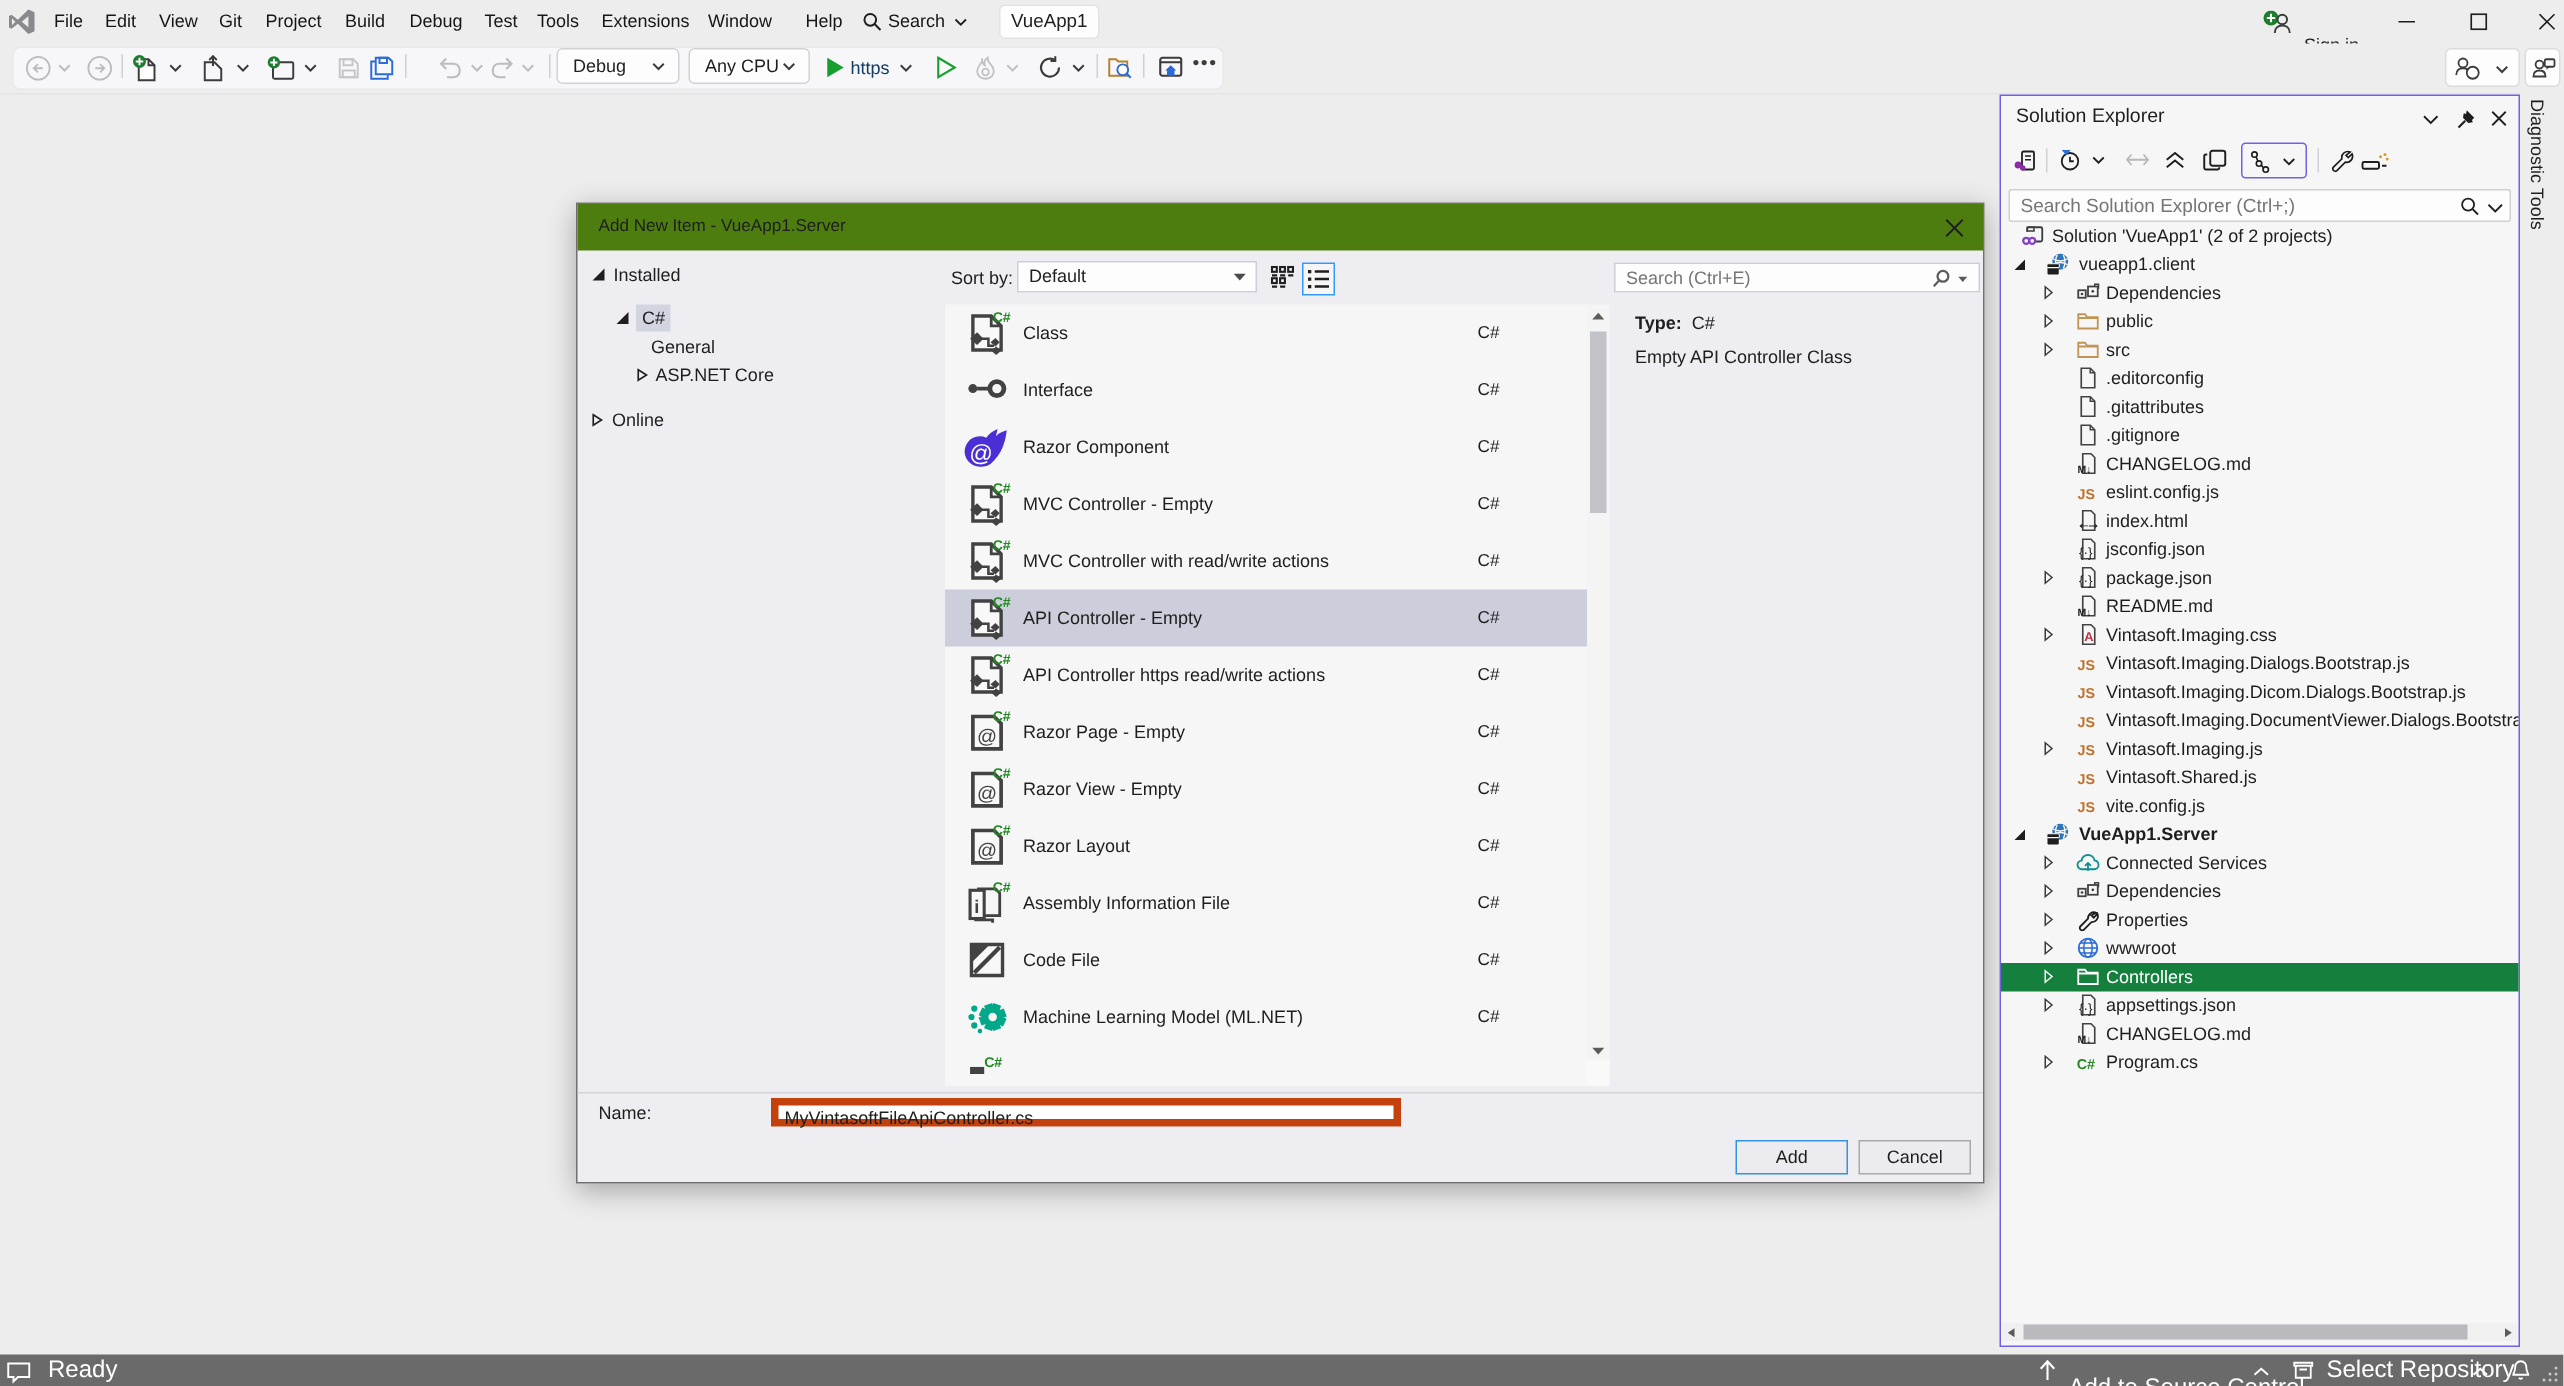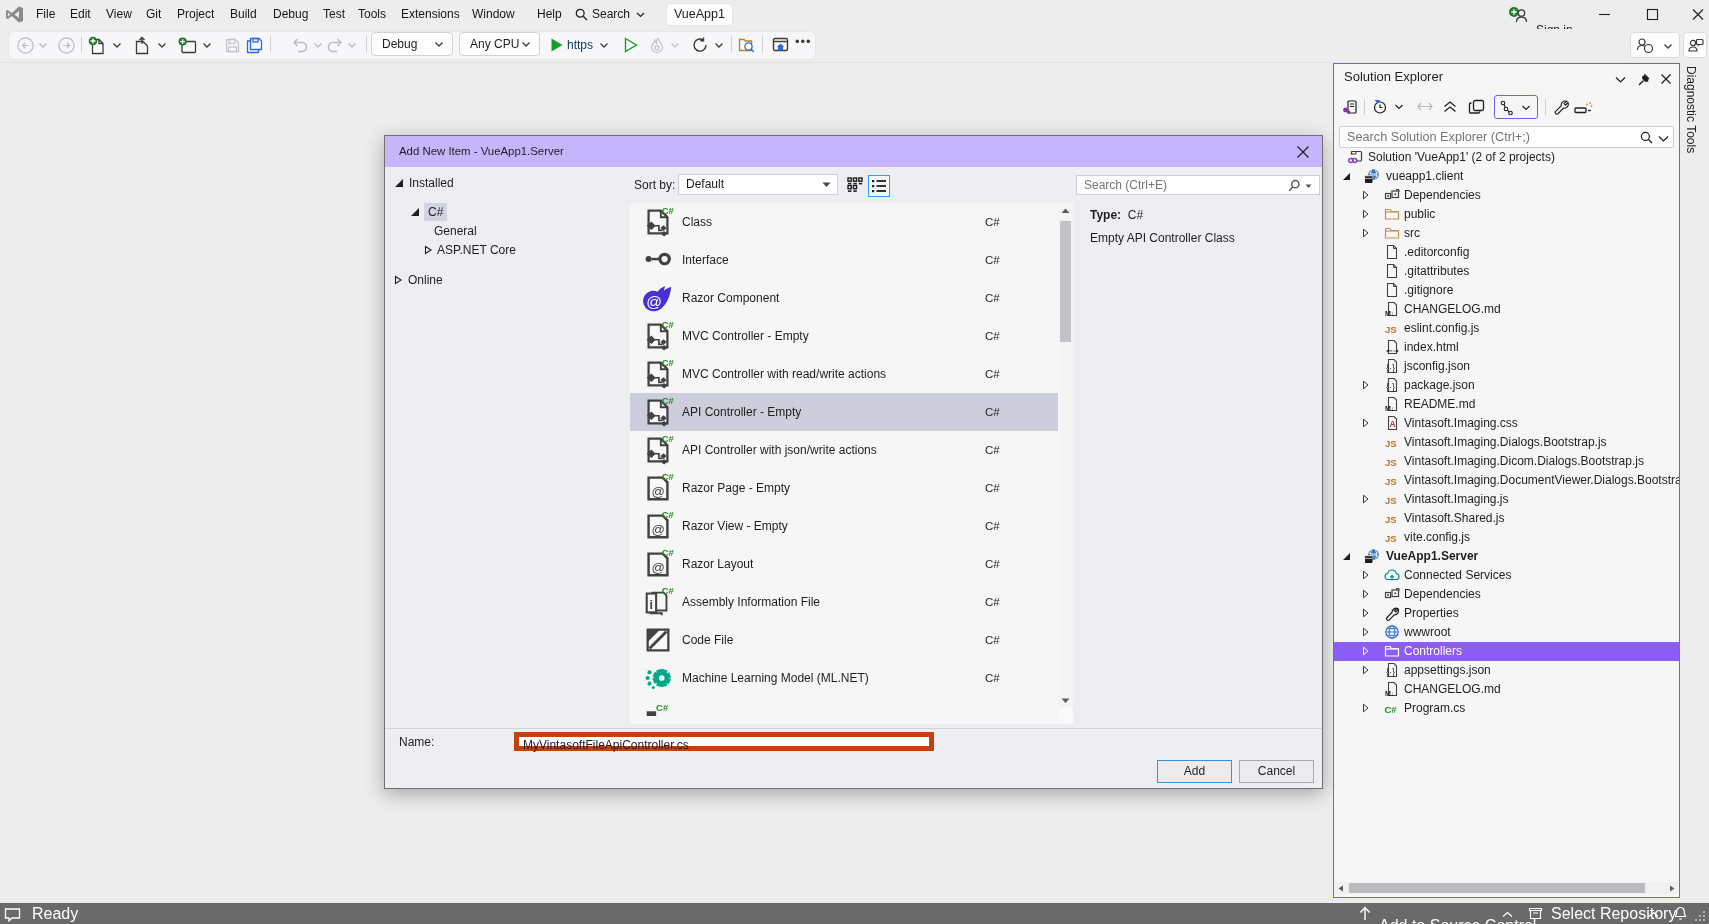--- a/index.html
+++ b/index.html
@@ -19,21 +19,21 @@
 .toolbar { position:absolute; left:0; top:29px; width:1709px; height:33px; background:#ededee; }
 .tb-inner { position:absolute; left:8px; top:2px; width:808px; height:29px; background:#f7f7f9; border:1px solid #e8e8ea; border-radius:6px; }
 .tb-sep { position:absolute; top:7px; width:1px; height:16px; background:#d0d0d4; }
 .tb-combo { position:absolute; top:3px; height:24px; background:#fdfdfd; border:1px solid #d2d2d6; border-radius:4px; font-size:12px; color:#1e1e1e; }
 
 
 .statusbar { position:absolute; left:0; top:903px; width:1709px; height:21px; background:#6a6a6a; color:#fff; font-size:16px; }
 
 
 .dialog { position:absolute; left:384px; top:135px; width:939px; height:654px; background:#eeeef2; border:1px solid #707070; box-shadow:0 5px 18px rgba(0,0,0,0.3); }
-.dlg-title { position:absolute; left:0; top:0; width:100%; height:31px; background:#c4b5fd; }
+.dlg-title { position:absolute; left:0; top:0; width:100%; height:31px; background:#4d7c0f; }
 .dlg-title span { position:absolute; left:14px; top:0; line-height:31px; font-size:11.4px; color:#1e1e1e; }
 .dlg-close { position:absolute; right:12px; top:9px; width:14px; height:14px; }
 .dlg-left { position:absolute; left:0; top:31px; width:244px; bottom:0; font-size:12px;padding-left:28px; }
 .dlg-tree-row { position:absolute; height:20px; line-height:20px; white-space:nowrap; }
 .list { position:absolute; left:245px; top:67px; width:428px; height:521px; background:#f6f6f6; overflow:hidden; }
 .lrow { position:absolute; left:0; width:100%; height:38px; }
 .lrow .lic { position:absolute; left:12px; top:3px; width:32px; height:32px; }
 .lrow .lname { position:absolute; left:52px; top:0; line-height:38px; font-size:12px; color:#1e1e1e; }
 .lrow .ltype { position:absolute; left:355px; top:0; line-height:38px; font-size:11.5px; color:#1e1e1e; }
 .vscroll { position:absolute; left:673px; top:67px; width:15px; height:521px; background:#f4f4f4; }
@@ -413,21 +413,21 @@
         </svg>
         <span class="lname">API Controller - Empty</span>
         <span class="ltype">C#</span>
       </div>
     <div class="lrow" style="top:228px;">
         <svg class="lic" viewBox="0 0 32 34">
           <use href="#icoCsDoc"></use>
           <use href="#icoArrows"></use>
           <use href="#icoCsTag"></use>
         </svg>
-        <span class="lname">API Controller with json/write actions</span>
+        <span class="lname">API Controller https read/write actions</span>
         <span class="ltype">C#</span>
       </div>
     <div class="lrow" style="top:266px;">
         <svg class="lic" viewBox="0 0 32 34">
           <path d="M6 6 H21 L26 11 V29 H6 Z" fill="#f8f8f8" stroke="#424242" stroke-width="2.6"></path>
           <text x="9" y="25" font-family="Liberation Sans" font-size="14" fill="#424242">@</text>
           <use href="#icoCsTag"></use>
         </svg>
         <span class="lname">Razor Page - Empty</span>
         <span class="ltype">C#</span>
@@ -861,21 +861,21 @@
       </div>
 <div class="trow" style="top:475px;left:0;width:345px;">
         <svg class="texp" style="left:28px;" width="9" height="10">
           <use href="#eCol"></use>
         </svg>
         <svg class="ticon" style="left:50px;" width="16" height="16">
           <use href="#iGlobe"></use>
         </svg>
         <span class="tlabel" style="left:70px;">wwwroot</span>
       </div>
-<div class="trow" style="top:494px;left:0;width:345px;background:#8b5cf6;color:#fff;">
+<div class="trow" style="top:494px;left:0;width:345px;background:#15803d;color:#fff;">
         <svg class="texp" style="left:28px;" width="9" height="10">
           <use href="#eColW"></use>
         </svg>
         <svg class="ticon" style="left:50px;" width="16" height="16">
           <use href="#iFolderW"></use>
         </svg>
         <span class="tlabel" style="left:70px;">Controllers</span>
       </div>
 <div class="trow" style="top:513px;left:0;width:345px;">
         <svg class="texp" style="left:28px;" width="9" height="10">

